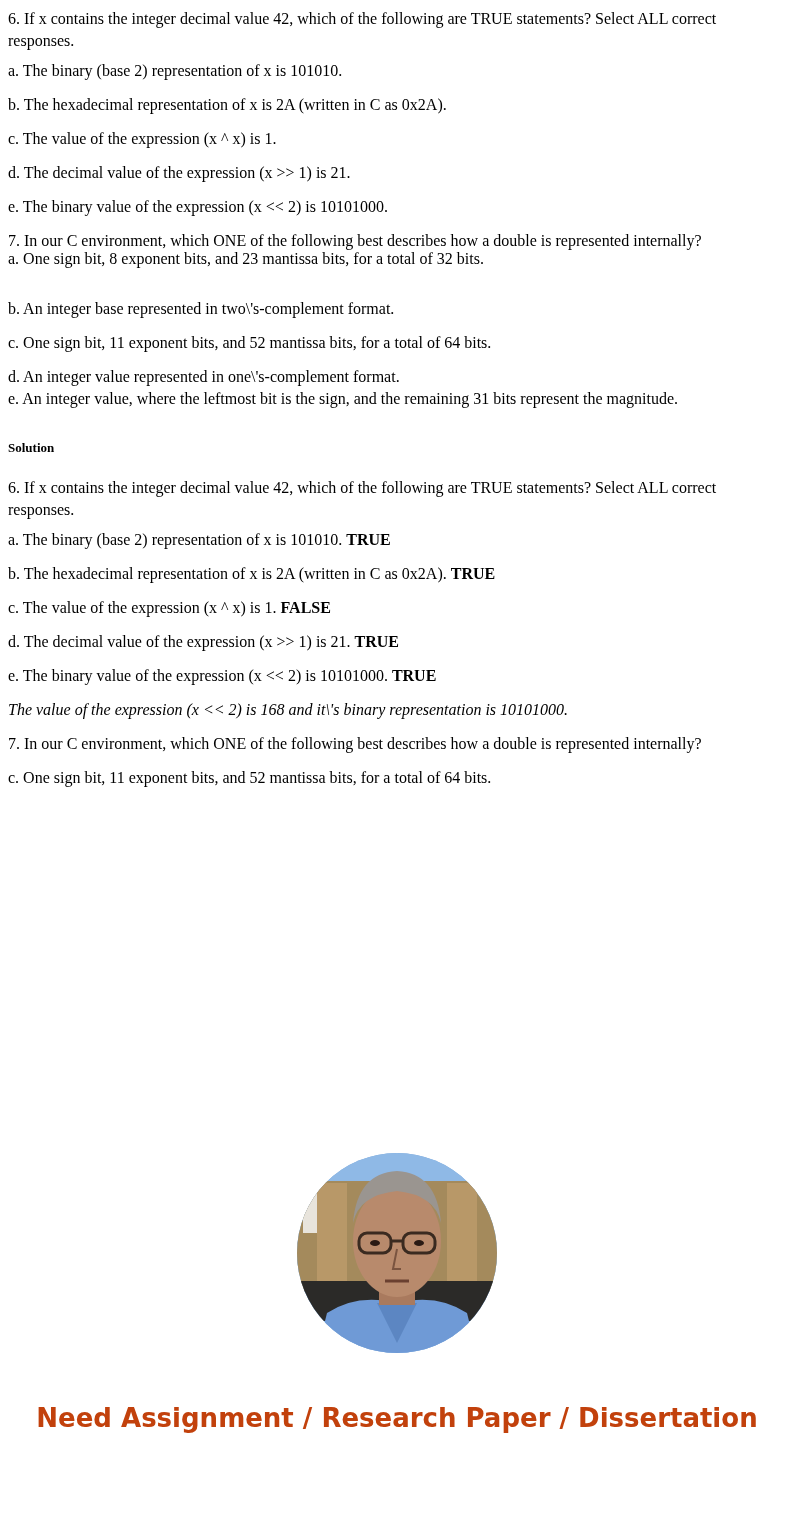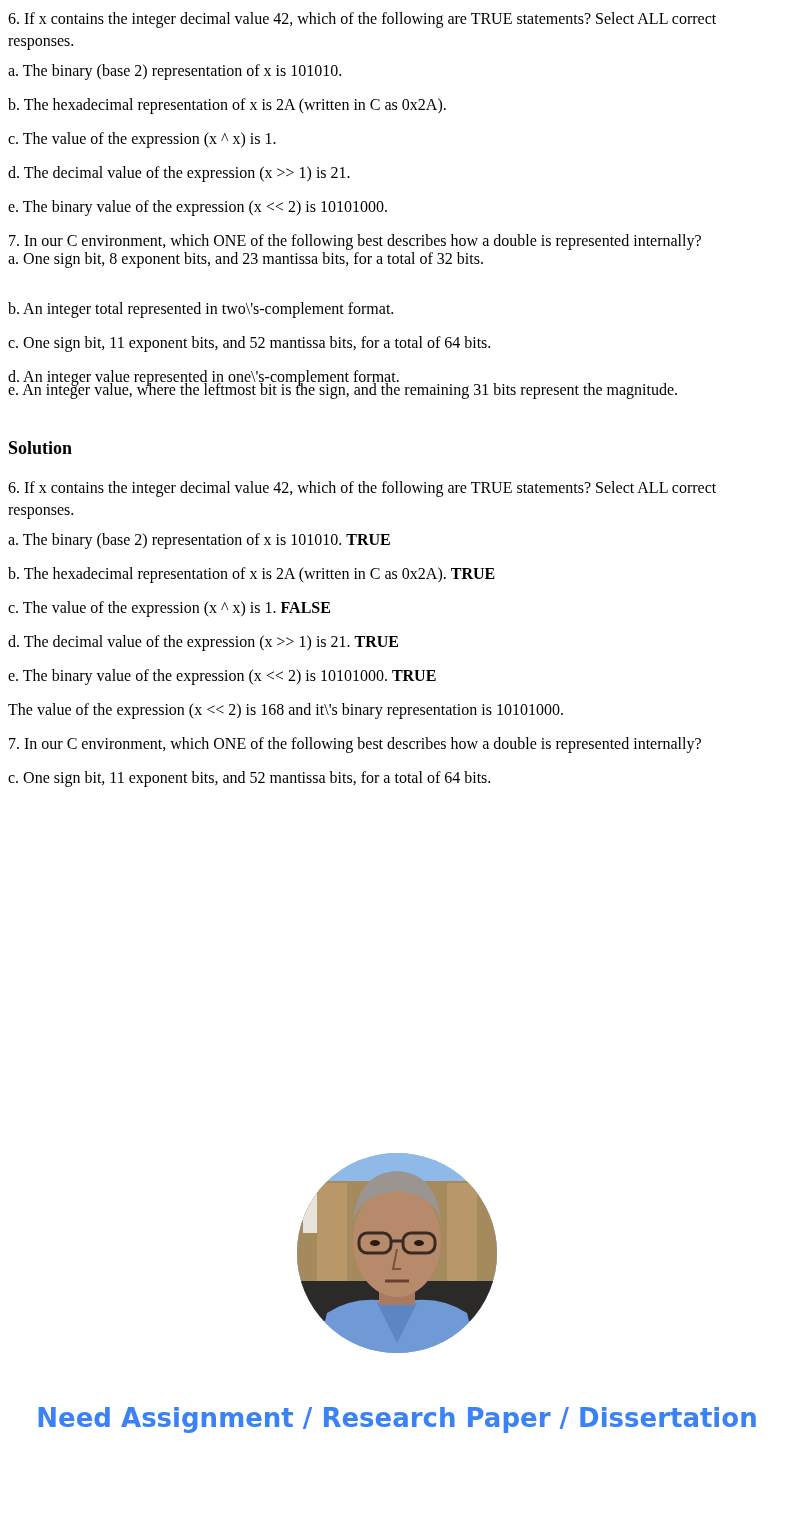--- a/index.html
+++ b/index.html
@@ -27,21 +27,21 @@
       left: 0;
       white-space: nowrap;
       line-height: 22px;
     }
     .wrap {
       white-space: normal;
       width: 770px;
     }
     .heading {
       font-weight: bold;
-      font-size: 18px;
+      font-size: 13px;
     }
     b { font-weight: bold; }
 
     .avatar {
       position: absolute;
       left: 297px;
       top: 1153px;
       width: 200px;
       height: 200px;
       border-radius: 50%;
@@ -53,41 +53,41 @@
     .promo {
       position: absolute;
       left: 0;
       top: 1403px;
       width: 794px;
       text-align: center;
       font-family: "DejaVu Sans", sans-serif;
       font-weight: bold;
       font-size: 26px;
       line-height: 30px;
-      color: #3b82f6;
+      color: #c2410c;
     }
   </style>
 </head>
 <body>
 
 <div class="content">
 
   <div class="line wrap" style="top:8px;">6. If x contains the integer decimal value 42, which of the following are TRUE statements? Select ALL correct responses.</div>
   <div class="line" style="top:60px;">a. The binary (base 2) representation of x is 101010.</div>
   <div class="line" style="top:94px;">b. The hexadecimal representation of x is 2A (written in C as 0x2A).</div>
   <div class="line" style="top:128px;">c. The value of the expression (x ^ x) is 1.</div>
   <div class="line" style="top:162px;">d. The decimal value of the expression (x &gt;&gt; 1) is 21.</div>
   <div class="line" style="top:196px;">e. The binary value of the expression (x &lt;&lt; 2) is 10101000.</div>
 
   <div class="line" style="top:230px;">7. In our C environment, which ONE of the following best describes how a double is represented internally?</div>
   <div class="line" style="top:248px;">a. One sign bit, 8 exponent bits, and 23 mantissa bits, for a total of 32 bits.</div>
-  <div class="line" style="top:298px;">b. An integer total represented in two\'s-complement format.</div>
+  <div class="line" style="top:298px;">b. An integer base represented in two\'s-complement format.</div>
   <div class="line" style="top:332px;">c. One sign bit, 11 exponent bits, and 52 mantissa bits, for a total of 64 bits.</div>
   <div class="line" style="top:366px;text-align:right;">d. An integer value represented in one\'s-complement format.</div>
-  <div class="line" style="top:379px;">e. An integer value, where the leftmost bit is the sign, and the remaining 31 bits represent the magnitude.</div>
+  <div class="line" style="top:388px;">e. An integer value, where the leftmost bit is the sign, and the remaining 31 bits represent the magnitude.</div>
 
   <div class="line heading" style="top:437px;">Solution</div>
 
   <div class="line wrap" style="top:477px;">6. If x contains the integer decimal value 42, which of the following are TRUE statements? Select ALL correct responses.</div>
 
   <div class="line" style="top:529px;">
     <span>a. The binary (base 2) representation of x is 101010. </span><b>TRUE</b>
   </div>
   <div class="line" style="top:563px;">
     <span>b. The hexadecimal representation of x is 2A (written in C as 0x2A). </span><b>TRUE</b>
@@ -95,21 +95,21 @@
   <div class="line" style="top:597px;">
     <span>c. The value of the expression (x ^ x) is 1. </span><b>FALSE</b>
   </div>
   <div class="line" style="top:631px;">
     <span>d. The decimal value of the expression (x &gt;&gt; 1) is 21. </span><b>TRUE</b>
   </div>
   <div class="line" style="top:665px;">
     <span>e. The binary value of the expression (x &lt;&lt; 2) is 10101000. </span><b>TRUE</b>
   </div>
 
-  <div class="line" style="top:699px;">The value of the expression (x &lt;&lt; 2) is 168 and it\'s binary representation is 10101000.</div>
+  <div class="line" style="top:699px;font-style:italic;">The value of the expression (x &lt;&lt; 2) is 168 and it\'s binary representation is 10101000.</div>
 
   <div class="line" style="top:733px;">7. In our C environment, which ONE of the following best describes how a double is represented internally?</div>
   <div class="line" style="top:767px;">c. One sign bit, 11 exponent bits, and 52 mantissa bits, for a total of 64 bits.</div>
 </div>
 
 <div class="avatar">
   <svg width="200" height="200" viewBox="0 0 200 200" xmlns="http://www.w3.org/2000/svg">
 
     <rect x="0" y="0" width="200" height="200" fill="#8fb9e6"></rect>
 

